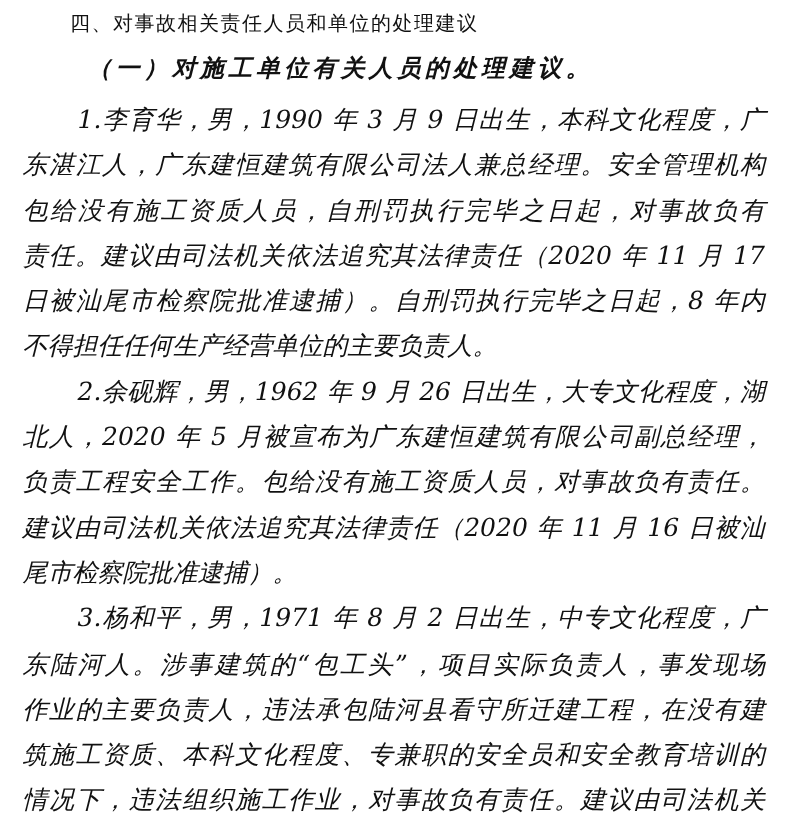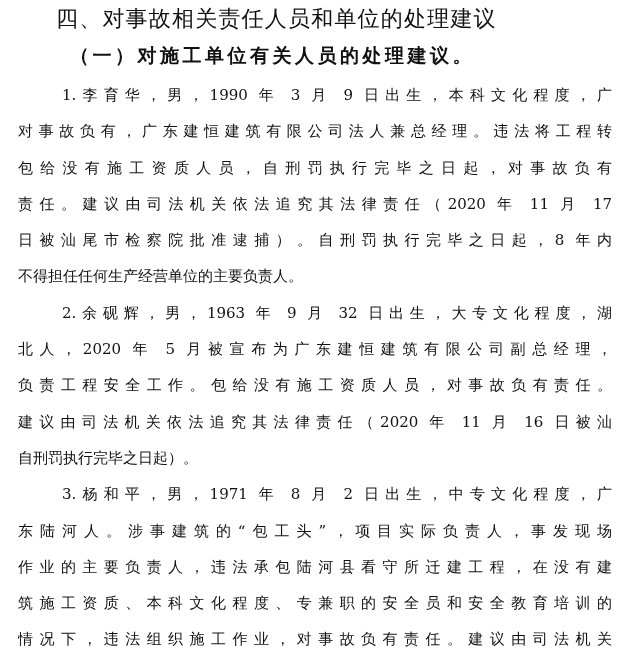--- a/index.html
+++ b/index.html
@@ -3,56 +3,58 @@
 <meta charset="utf-8">
 <style>
   html, body { margin: 0; padding: 0; background: #ffffff; }
   body {
     width: 628px; height: 658px; overflow: hidden; position: relative;
     font-family: "DejaVu Serif", "Liberation Serif", serif;
     color: #111;
   }
   .line {
     position: absolute; left: 18px; width: 594px;
-    font-size: 15px; line-height: 36px; height: 36px;
+    font-size: 20px; line-height: 36px; height: 36px;
     white-space: nowrap; text-align: justify; text-align-last: justify;
     letter-spacing: 0px;
+    font-style: italic;
   }
   .h1 {
     position: absolute; left: 56px; top: 2px;
-    font-size: 22px; line-height: 34px; white-space: nowrap;
+    font-size: 16px; line-height: 34px; white-space: nowrap;
     letter-spacing: 1.2px; font-family: "DejaVu Sans", sans-serif;
   }
   .h2 {
     position: absolute; left: 70px; top: 38px;
     font-size: 19px; line-height: 34px; white-space: nowrap;
     font-weight: bold; letter-spacing: 3.5px;
     font-family: "DejaVu Sans", sans-serif;
+    font-style: italic;
   }
   .indent { left: 62px; width: 550px; }
   .last { text-align-last: left; }
 </style>
 </head>
 <body>
 
 <div>
   <div class="h1">四、对事故相关责任人员和单位的处理建议</div>
   <div class="h2">（一）对施工单位有关人员的处理建议。</div>
 
   <div class="line indent" style="top:77px">1.李育华，男，1990 年 3 月 9 日出生，本科文化程度，广</div>
-  <div class="line" style="top:113px">对事故负有，广东建恒建筑有限公司法人兼总经理。违法将工程转</div>
+  <div class="line" style="top:113px">东湛江人，广东建恒建筑有限公司法人兼总经理。安全管理机构</div>
   <div class="line" style="top:150px">包给没有施工资质人员，自刑罚执行完毕之日起，对事故负有</div>
   <div class="line" style="top:186px">责任。建议由司法机关依法追究其法律责任（2020 年 11 月 17</div>
   <div class="line" style="top:222px">日被汕尾市检察院批准逮捕）。自刑罚执行完毕之日起，8 年内</div>
   <div class="line last" style="top:258px">不得担任任何生产经营单位的主要负责人。</div>
 
-  <div class="line indent" style="top:295px">2.余砚辉，男，1963 年 9 月 32 日出生，大专文化程度，湖</div>
+  <div class="line indent" style="top:295px">2.余砚辉，男，1962 年 9 月 26 日出生，大专文化程度，湖</div>
   <div class="line" style="top:331px">北人，2020 年 5 月被宣布为广东建恒建筑有限公司副总经理，</div>
   <div class="line" style="top:367px">负责工程安全工作。包给没有施工资质人员，对事故负有责任。</div>
   <div class="line" style="top:404px">建议由司法机关依法追究其法律责任（2020 年 11 月 16 日被汕</div>
-  <div class="line last" style="top:440px">自刑罚执行完毕之日起）。</div>
+  <div class="line last" style="top:440px">尾市检察院批准逮捕）。</div>
 
   <div class="line indent" style="top:476px">3.杨和平，男，1971 年 8 月 2 日出生，中专文化程度，广</div>
   <div class="line" style="top:513px">东陆河人。涉事建筑的“包工头”，项目实际负责人，事发现场</div>
   <div class="line" style="top:549px">作业的主要负责人，违法承包陆河县看守所迁建工程，在没有建</div>
   <div class="line" style="top:585px">筑施工资质、本科文化程度、专兼职的安全员和安全教育培训的</div>
   <div class="line" style="top:621px">情况下，违法组织施工作业，对事故负有责任。建议由司法机关</div>
 </div>
 
 </body></html>

